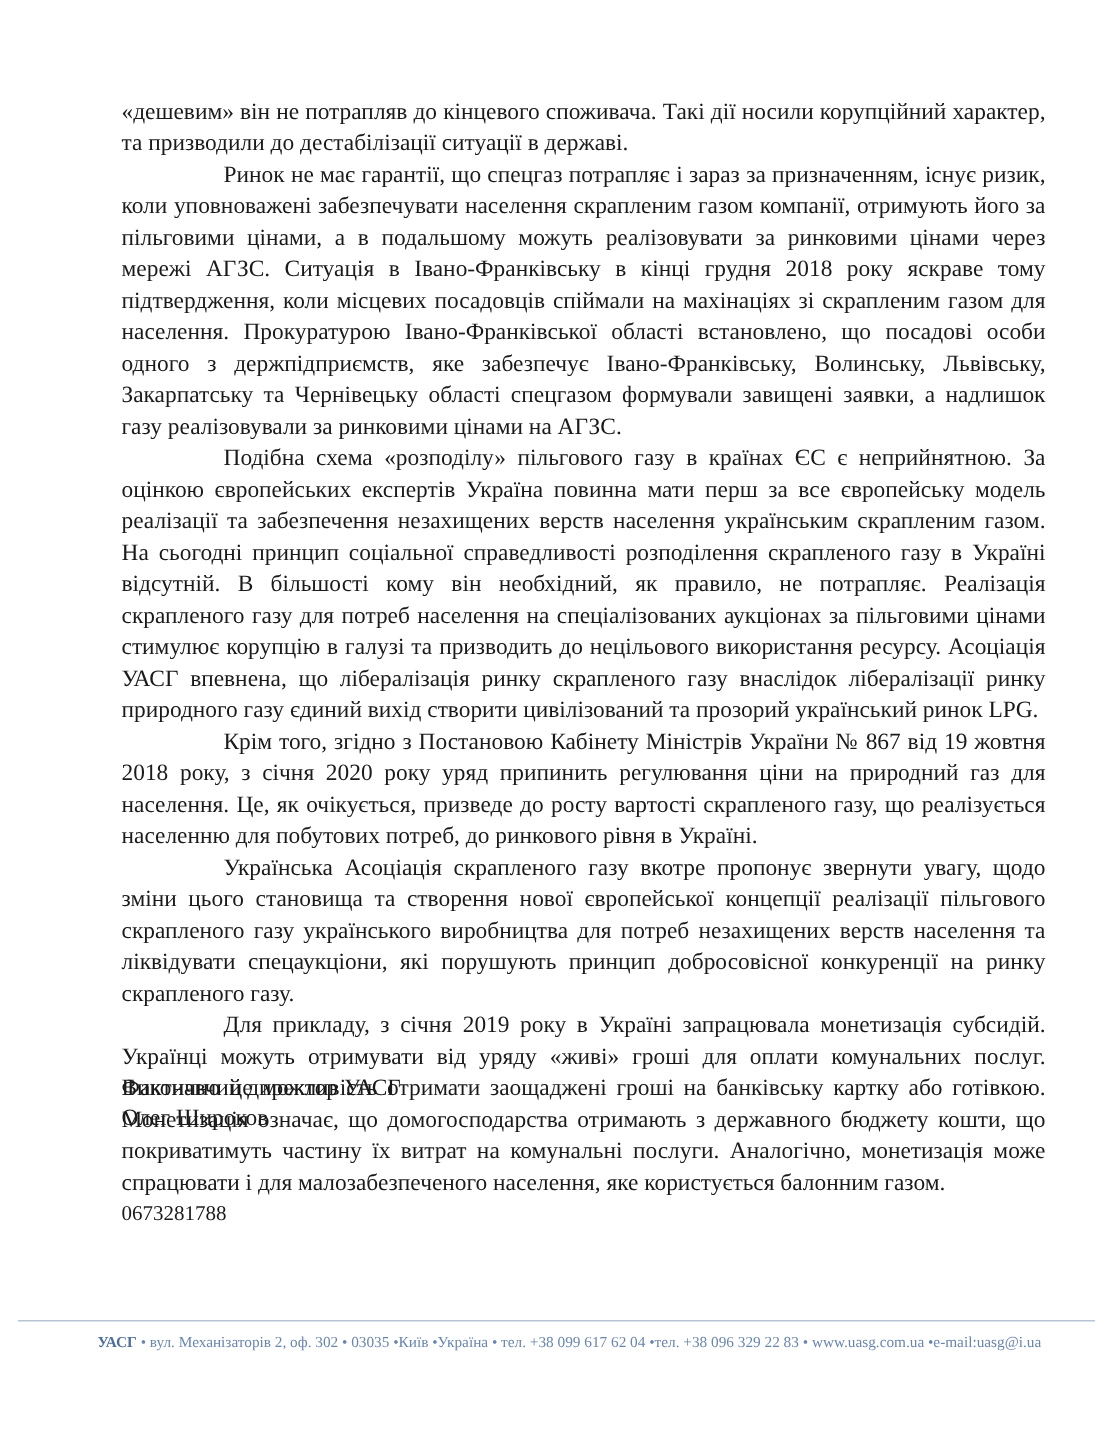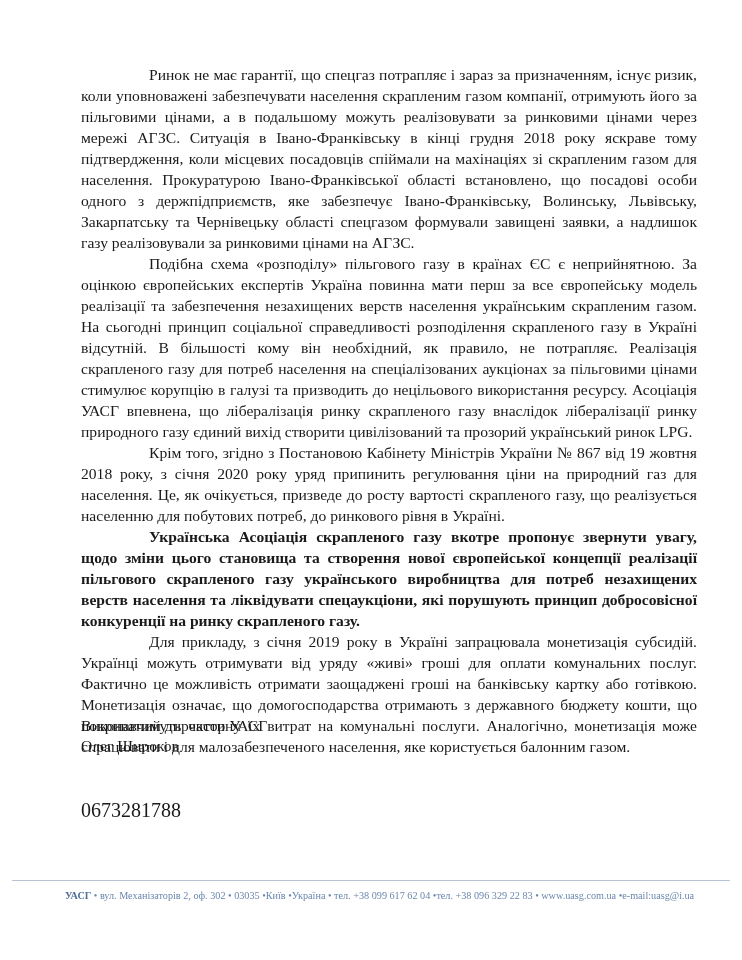--- a/index.html
+++ b/index.html
@@ -12,49 +12,50 @@
     position: absolute; left: 0; top: 0; width: 742px; height: 960px;
     background: #ffffff;
   }
   .body-text {
     position: absolute; left: 81px; top: 64px; width: 616px;
     font-size: 15.6px; line-height: 21px;
     text-align: justify;
   }
   .body-text p { margin: 0; text-indent: 0; }
   .body-text p.indent { text-indent: 68px; }
-  .body-text p.bold { font-weight: bold; }
+  .body-text p.bold { font-weight: normal; }
   .body-text p.cont { text-indent: 0; }
   .signature {
     position: absolute; left: 81px; top: 716px;
     font-size: 15.6px; line-height: 20px;
   }
   .signature div { margin: 0; }
   .phone {
     position: absolute; left: 81px; top: 800px;
-    font-size: 20px; line-height: 20px;
+    font-size: 14px; line-height: 20px;
   }
   .footer-rule {
     position: absolute; left: 12px; top: 880px; width: 718px; height: 1px;
     background: #b7c4d4;
   }
   .footer {
     position: absolute; left: 42px; top: 888px; width: 690px;
     font-size: 10.2px; line-height: 15px; color: #6a86ad;
     white-space: nowrap;
     margin-left: 23px;
   }
   .footer .org { font-weight: bold; color: #4f6f99; }
 </style>
 </head>
 <body>
 
 <div class="page">
 
   <div class="body-text">
+    <p class="cont">«дешевим» він не потрапляв до кінцевого споживача. Такі дії носили корупційний характер, та призводили до дестабілізації ситуації в державі.</p>
     <p class="indent">Ринок не має гарантії, що спецгаз потрапляє і зараз за призначенням, існує ризик, коли уповноважені забезпечувати населення скрапленим газом компанії, отримують його за пільговими цінами, а в подальшому можуть реалізовувати за ринковими цінами через мережі АГЗС. Ситуація в Івано-Франківську в кінці грудня 2018 року яскраве тому підтвердження, коли місцевих посадовців спіймали на махінаціях зі скрапленим газом для населення. Прокуратурою Івано-Франківської області встановлено, що посадові особи одного з держпідприємств, яке забезпечує Івано-Франківську, Волинську, Львівську, Закарпатську та Чернівецьку області спецгазом формували завищені заявки, а надлишок газу реалізовували за ринковими цінами на АГЗС.</p>
     <p class="indent">Подібна схема «розподілу» пільгового газу в країнах ЄС є неприйнятною. За оцінкою європейських експертів Україна повинна мати перш за все європейську модель реалізації та забезпечення незахищених верств населення українським скрапленим газом. На сьогодні принцип соціальної справедливості розподілення скрапленого газу в Україні відсутній. В більшості кому він необхідний, як правило, не потрапляє. Реалізація скрапленого газу для потреб населення на спеціалізованих аукціонах за пільговими цінами стимулює корупцію в галузі та призводить до нецільового використання ресурсу. Асоціація УАСГ впевнена, що лібералізація ринку скрапленого газу внаслідок лібералізації ринку природного газу єдиний вихід створити цивілізований та прозорий український ринок LPG.</p>
     <p class="indent">Крім того, згідно з Постановою Кабінету Міністрів України № 867 від 19 жовтня 2018 року, з січня 2020 року уряд припинить регулювання ціни на природний газ для населення. Це, як очікується, призведе до росту вартості скрапленого газу, що реалізується населенню для побутових потреб, до ринкового рівня в Україні.</p>
     <p class="indent bold">Українська Асоціація скрапленого газу вкотре  пропонує звернути увагу, щодо зміни цього становища та створення нової європейської концепції реалізації пільгового скрапленого газу українського виробництва для потреб незахищених верств населення та ліквідувати спецаукціони, які порушують принцип добросовісної конкуренції на ринку скрапленого газу.</p>
     <p class="indent">Для прикладу, з січня 2019 року в Україні запрацювала монетизація субсидій. Українці можуть отримувати від уряду «живі» гроші для оплати комунальних послуг. Фактично це можливість отримати заощаджені гроші на банківську картку або готівкою. Монетизація означає, що домогосподарства отримають з державного бюджету кошти, що покриватимуть частину їх витрат на комунальні послуги. Аналогічно, монетизація може спрацювати і для малозабезпеченого населення, яке користується балонним газом.</p>
   </div>
 
   <div class="signature">
     <div>Виконавчий директор УАСГ</div>
     <div>Олег Широков</div>

